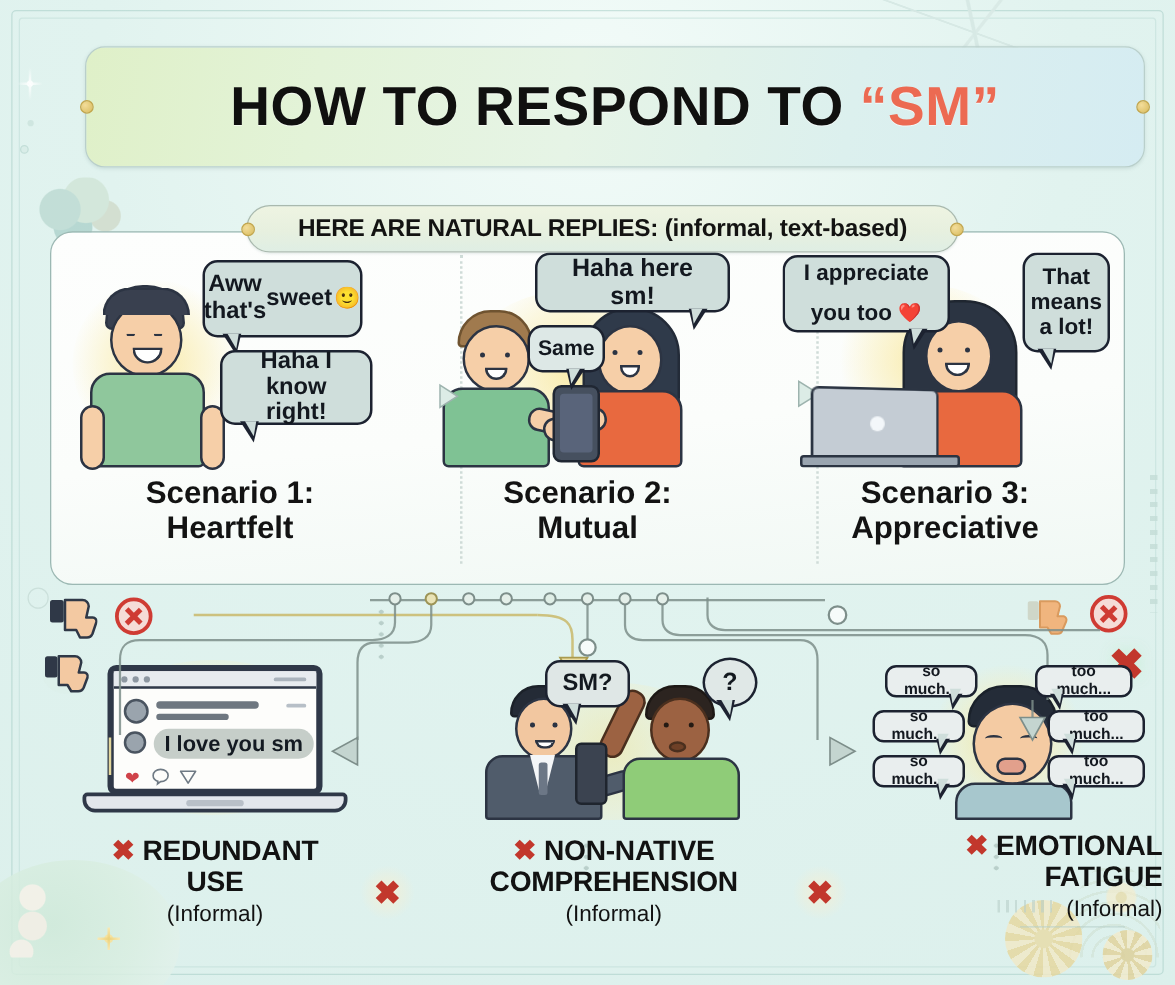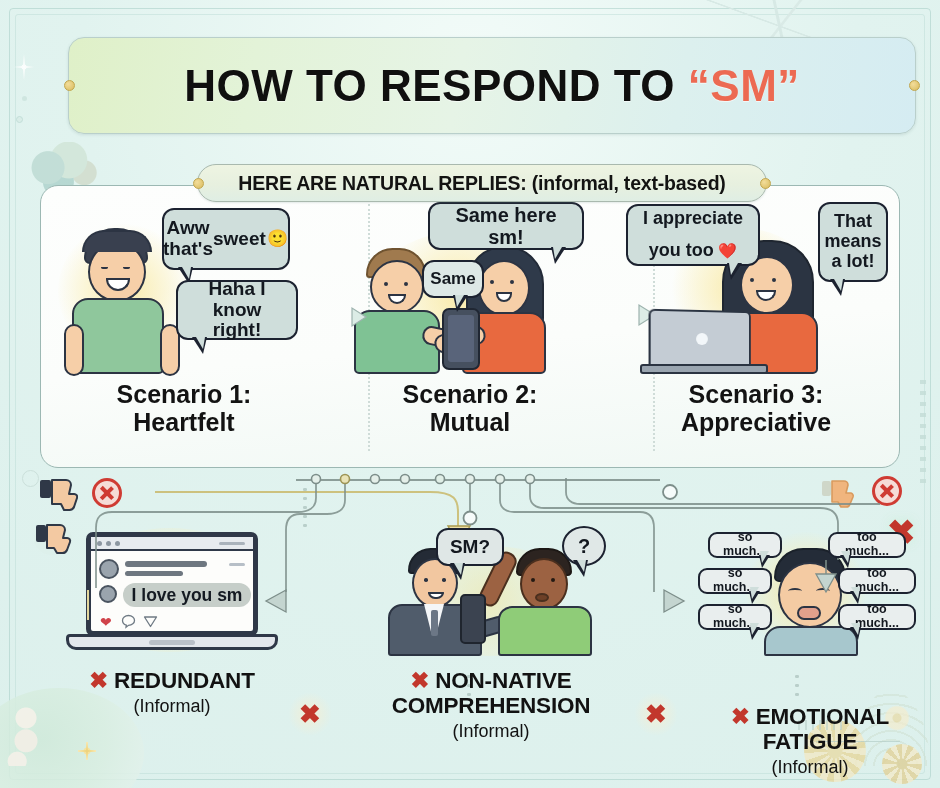--- a/index.html
+++ b/index.html
@@ -518,21 +518,21 @@
         <div class="body" style="left:4px; top:66px; width:84px; height:62px; background:#e8693f;"></div>
         <div class="arm" style="left:-24px; top:84px; width:52px; height:19px; background:#f6cfa8; transform:rotate(-14deg);"></div>
       </div>
 
       <div style="position:absolute; left:106px; top:110px; width:38px; height:62px; background:#46505f; border:2.6px solid #202733; border-radius:7px; z-index:2;">
         <div style="position:absolute; inset:4px; background:#5a6personalized;"></div>
         <div style="position:absolute; left:4px; top:5px; right:4px; bottom:6px; background:#59647a; border-radius:3px;"></div>
       </div>
 
       <div class="bubble" style="left:92px; top:4px; width:156px; height:48px; font-size:20px;">
-        <span>Same here sm!</span>
+        <span>Haha here sm!</span>
         <i class="tail tail-br"></i>
       </div>
 
       <div class="bubble light" style="left:86px; top:62px; width:62px; height:38px; font-size:17px;">
         <span>Same</span>
         <i class="tail tail-br" style="right:14px;"></i>
       </div>
     </div>
 
     <div class="scene-caption">
@@ -645,20 +645,21 @@
   <div class="laptop-base" style="left:4px; top:112px; width:212px; height:16px;">
     <div style="position:absolute; left:50%; top:3px; width:46px; height:5px; margin-left:-23px; background:#b9c0c8; border-radius:3px;"></div>
   </div>
 </div>
 
 <div class="bottom-caption" style="left:38px; top:668px; width:268px;">
   <div class="main">
     <span class="xmark">✖</span>
     <span>REDUNDANT</span>
   </div>
+  <div class="main">USE</div>
   <span class="sub">(Informal)</span>
 </div>
 
 <div class="bottom-scene" style="left:376px; top:524px; width:230px; height:130px;">
   <div class="glow" style="left:18px; top:22px; width:190px; height:110px; opacity:.65;"></div>
 
   <div class="person" style="left:12px; top:24px; width:104px; height:108px;">
     <div class="hair" style="left:20px; top:0px; width:52px; height:26px; border-radius:26px 26px 4px 4px; background:#242b36; border-color:#1b2129;"></div>
     <div class="head" style="left:24px; top:10px; width:46px; height:50px; background:#f2c7a0;"></div>
     <div class="eye dot" style="left:36px; top:30px; width:3.5px; height:3.5px;"></div>
@@ -736,21 +737,21 @@
   <div class="bubble" style="left:146px; top:44px; width:78px; height:26px; font-size:12.5px; background:#e9eeee; border-width:2.2px; border-radius:9px;">
     <span>too much...</span>
     <i class="tail tail-bl" style="left:10px; bottom:-12px; border-top-width:13px; border-right-width:3px; border-left-width:8px;"></i>
   </div>
   <div class="bubble" style="left:146px; top:80px; width:78px; height:26px; font-size:12.5px; background:#e9eeee; border-width:2.2px; border-radius:9px;">
     <span>too much...</span>
     <i class="tail tail-bl" style="left:10px; bottom:-12px; border-top-width:13px; border-right-width:3px; border-left-width:8px;"></i>
   </div>
 </div>
 
-<div class="bottom-caption" style="left:690px; top:704px; width:240px;">
+<div class="bottom-caption" style="left:690px; top:664px; width:240px;text-align:right;">
   <div class="main">
     <span class="xmark">✖</span>
     <span>EMOTIONAL</span>
   </div>
   <div class="main">FATIGUE</div>
   <span class="sub">(Informal)</span>
 </div>
 
 <div class="mid-x-node" style="left:288px; top:692px;">
   <span>✖</span>

